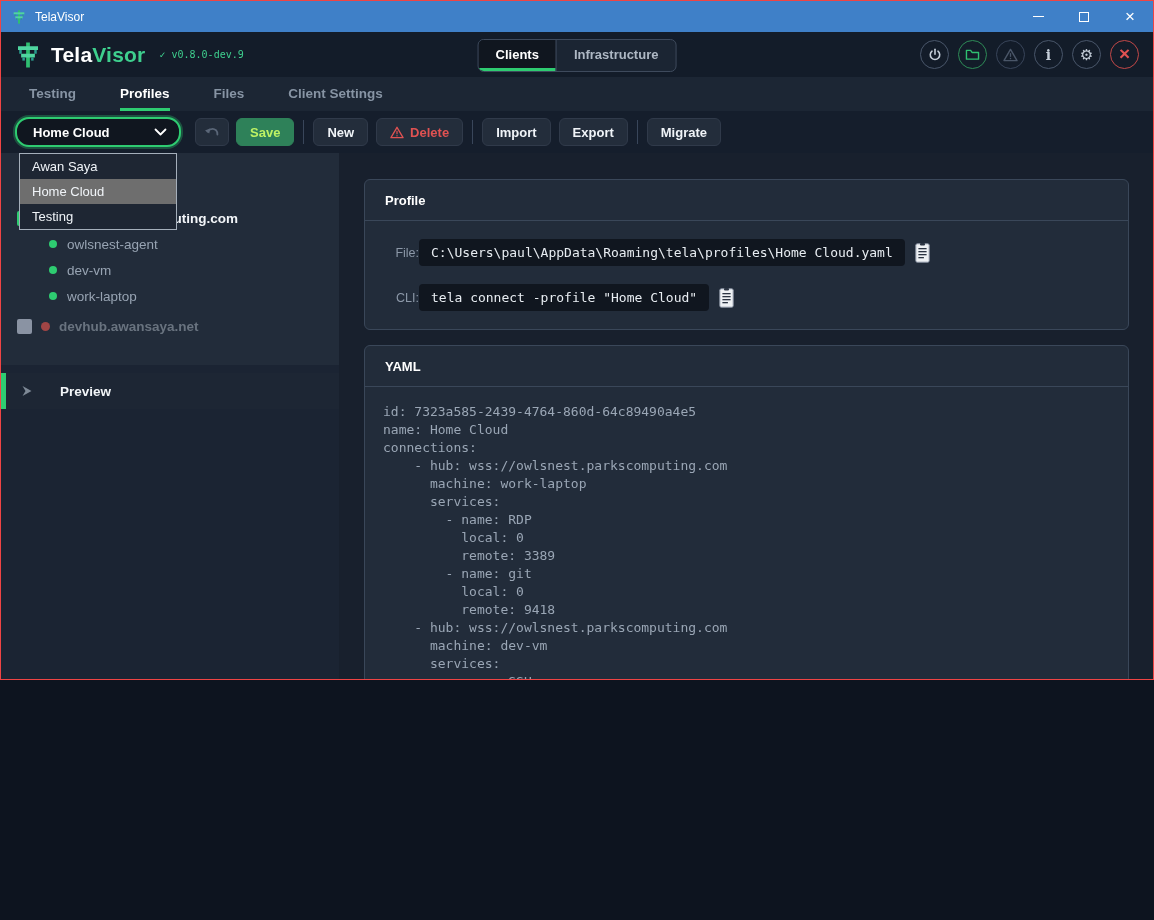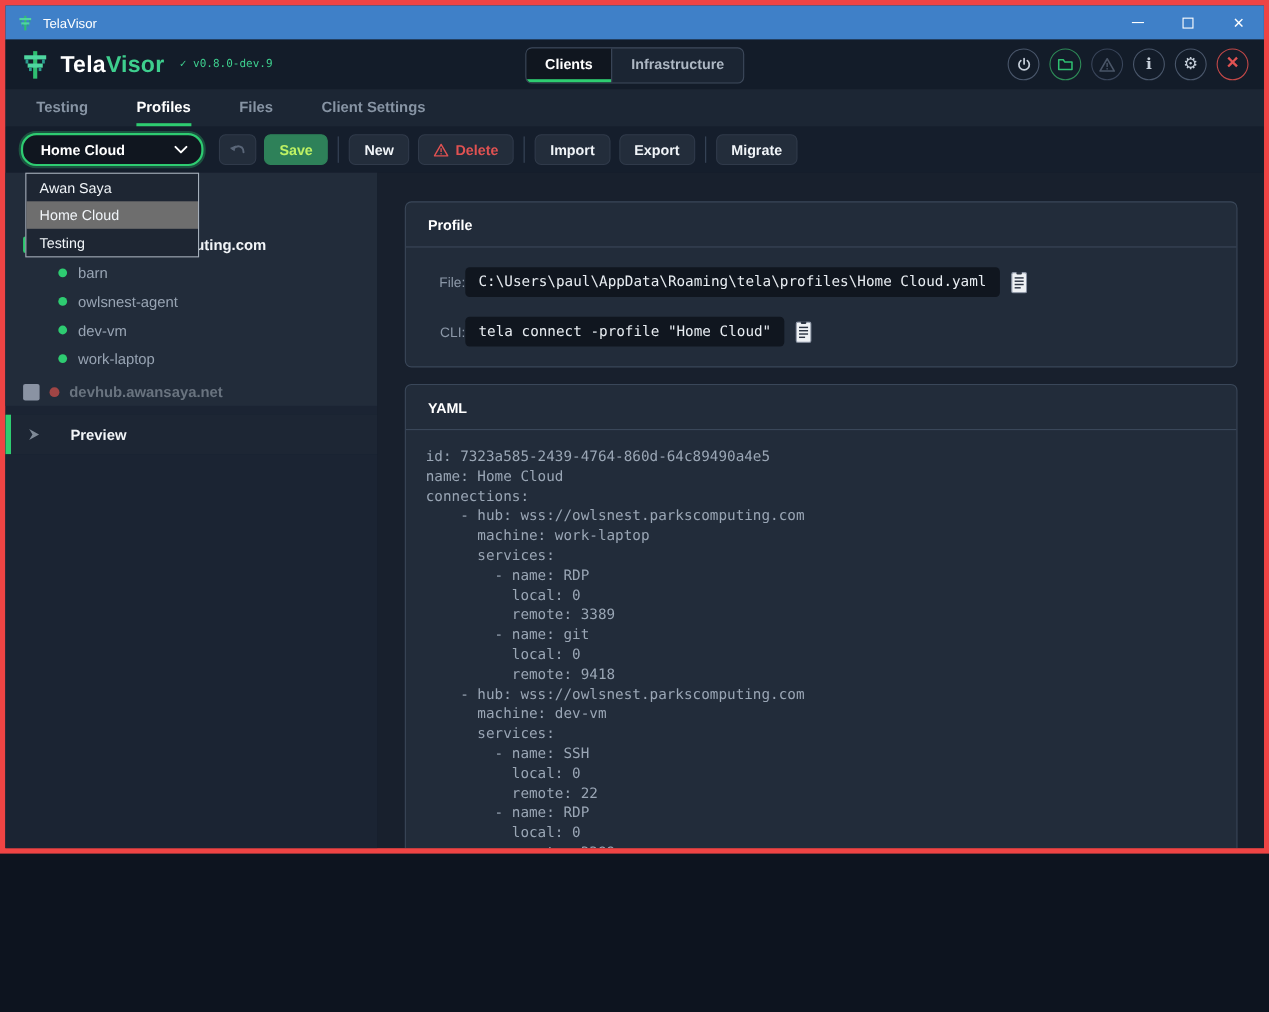--- a/index.html
+++ b/index.html
@@ -1,18 +1,18 @@
 <!DOCTYPE html>
 <html><head>
 <meta charset="utf-8">
 <style>
   * { margin:0; padding:0; box-sizing:border-box; }
   html,body { width:1154px; height:920px; background:#0d141f; }
   body { font-family:"Liberation Sans", sans-serif; color:#e8edf2; overflow:hidden; }
-  .app { position:relative; width:1154px; height:776px; border:5px solid #ef4444; display:flex; flex-direction:column; background:#18202d; }
+  .app { position:relative; width:1154px; height:680px; border:1px solid #ef4444; display:flex; flex-direction:column; background:#18202d; }
 
   
   .titlebar { height:31px; background:#3f80c8; display:flex; align-items:center; flex:none; }
   .titlebar .tb-icon { width:16px; height:16px; margin:0 8px 0 10px; }
   .titlebar .tb-title { font-size:12px; color:#ffffff; }
   .tb-spacer { flex:1; }
   .tb-btn { width:46px; height:31px; display:flex; align-items:center; justify-content:center; color:#ffffff; }
   .tb-min-glyph { width:11px; height:1px; background:#ffffff; display:block; }
   .tb-max-glyph { width:10px; height:10px; border:1px solid #ffffff; display:block; }
   .tb-close-glyph { font-size:17px; line-height:1; font-weight:400; }
@@ -217,24 +217,20 @@
     <div class="btn">Migrate</div>
   </div>
 
   <div class="bodyrow">
 
     <div class="sidebar">
       <div class="tree-area">
         <div class="trow">
           <span class="cb green">✓</span>
           <span class="hub-label">owlsnest.parkscomputing.com</span>
-        </div>
-        <div class="trow mrow">
-          <span class="dot green"></span>
-          <span class="m-label">barn</span>
         </div>
         <div class="trow mrow">
           <span class="dot green"></span>
           <span class="m-label">owlsnest-agent</span>
         </div>
         <div class="trow mrow">
           <span class="dot green"></span>
           <span class="m-label">dev-vm</span>
         </div>
         <div class="trow mrow">

